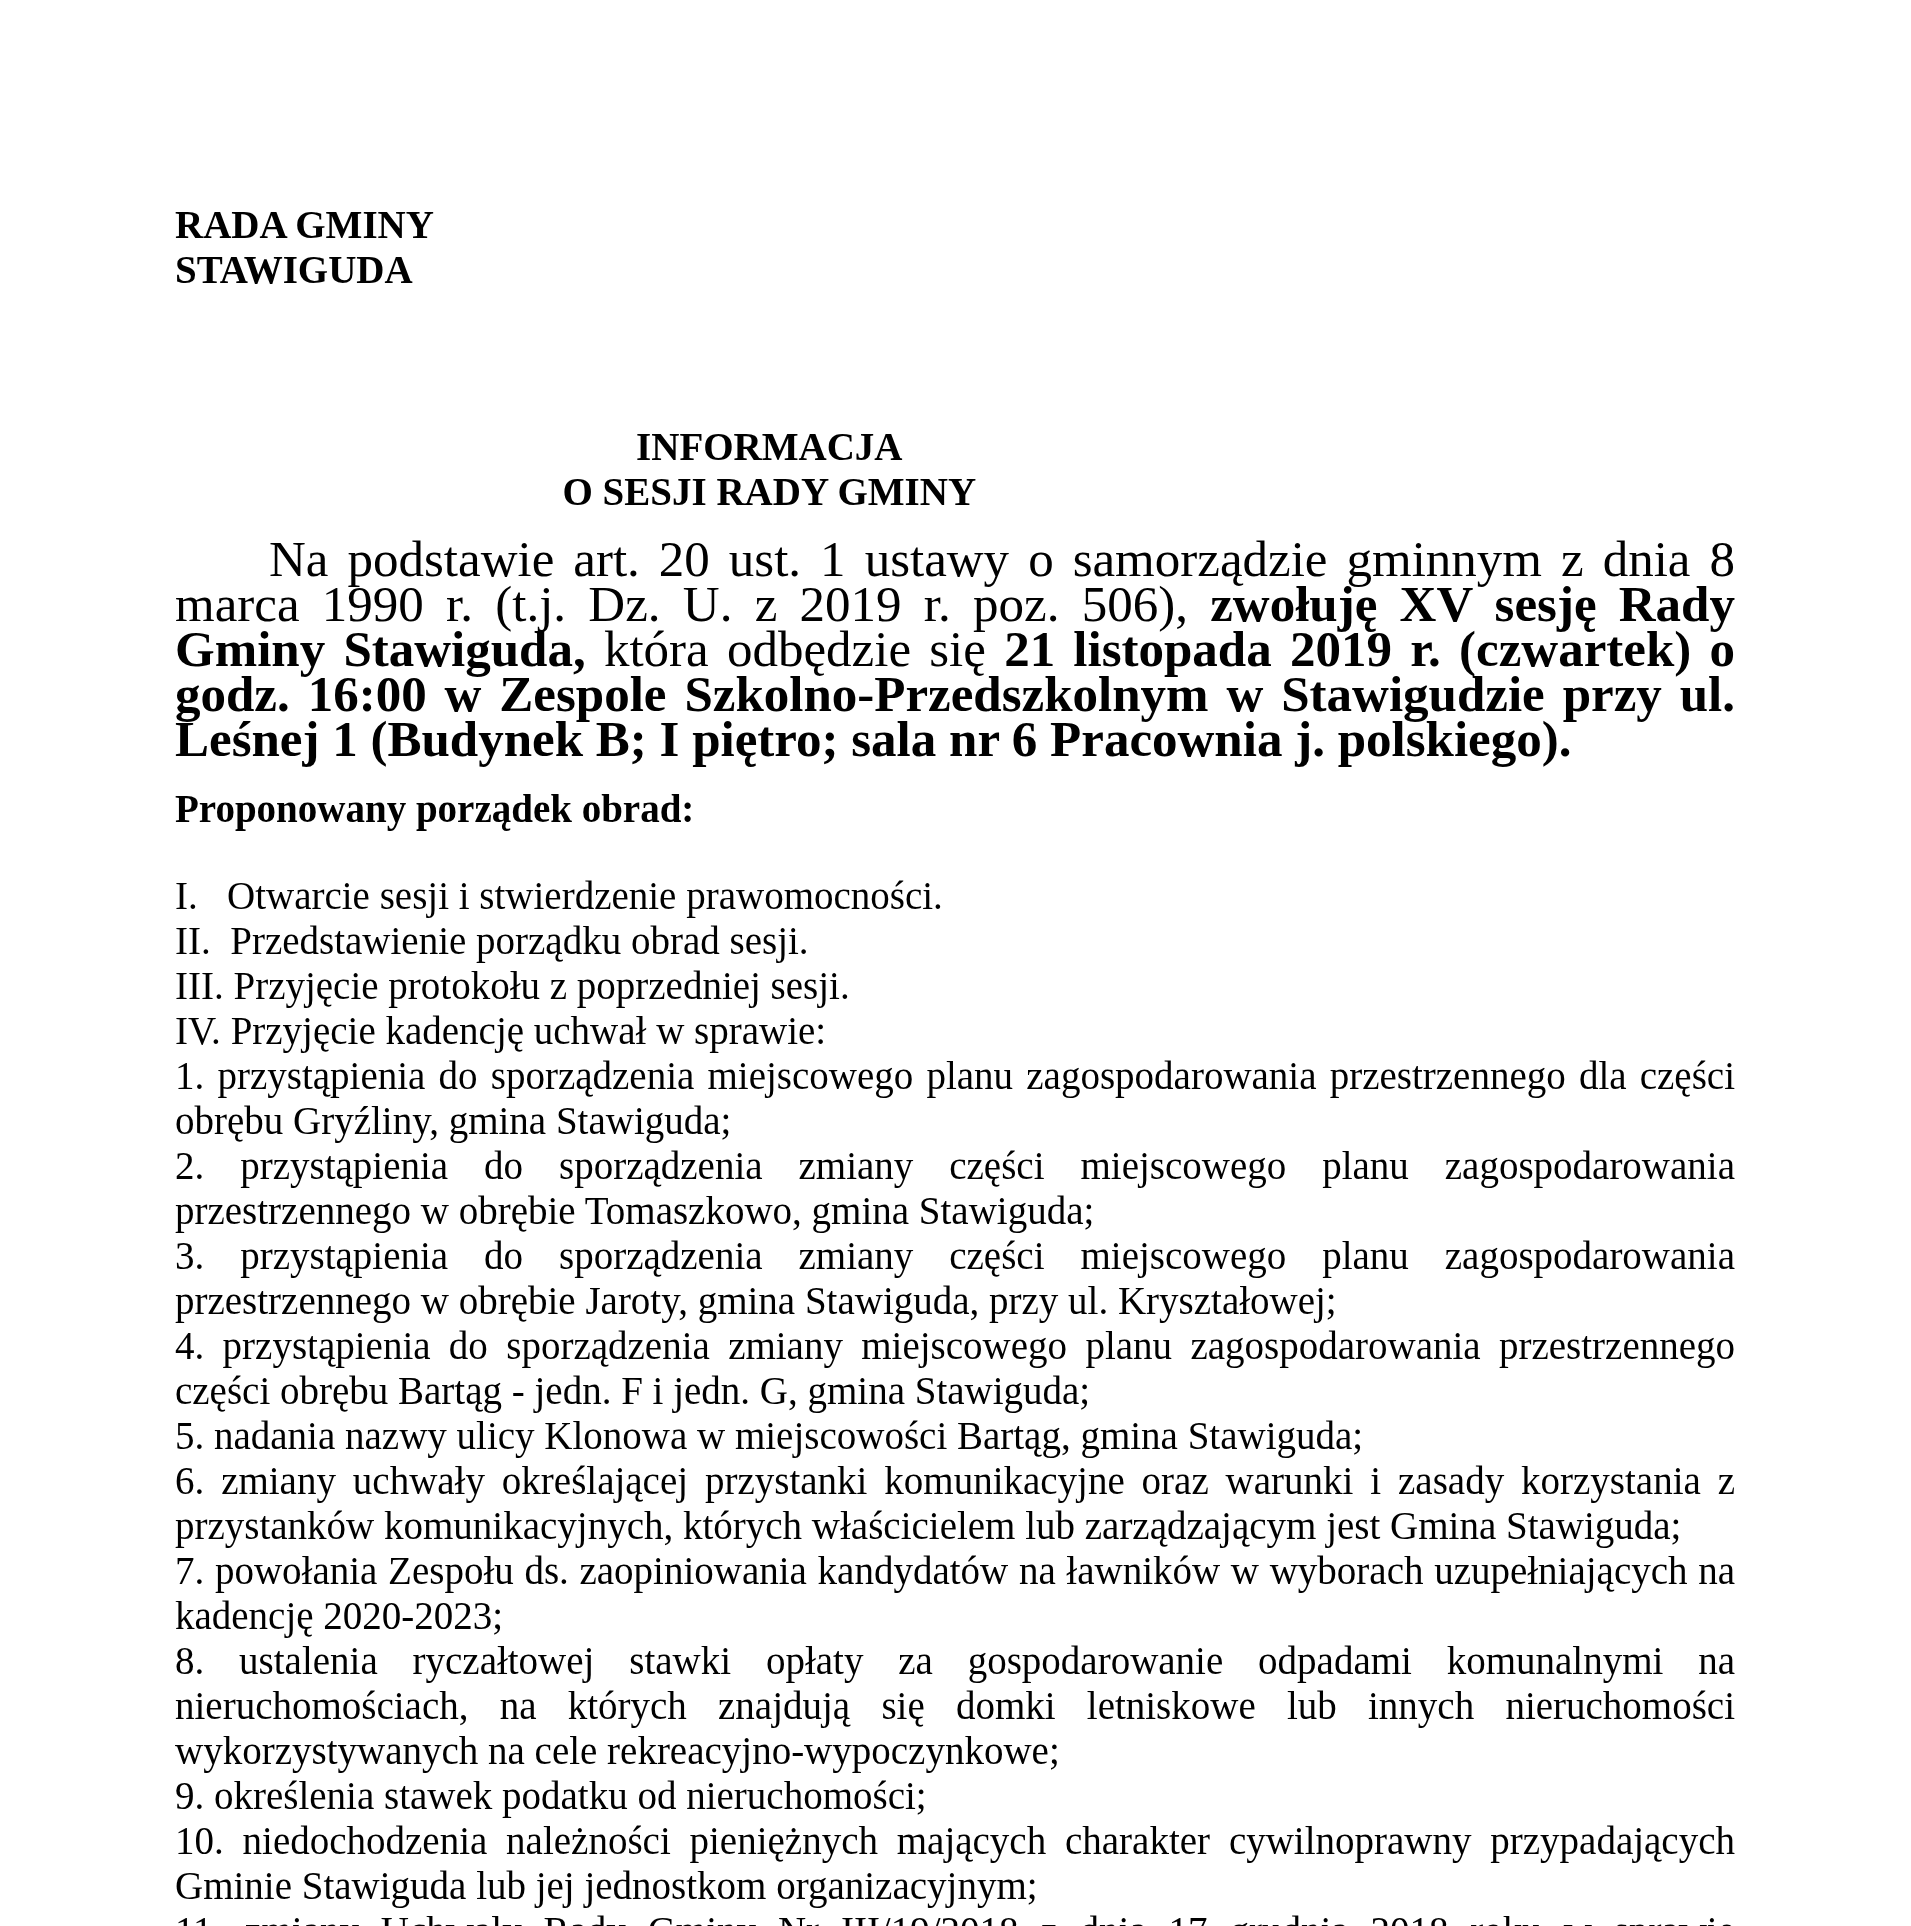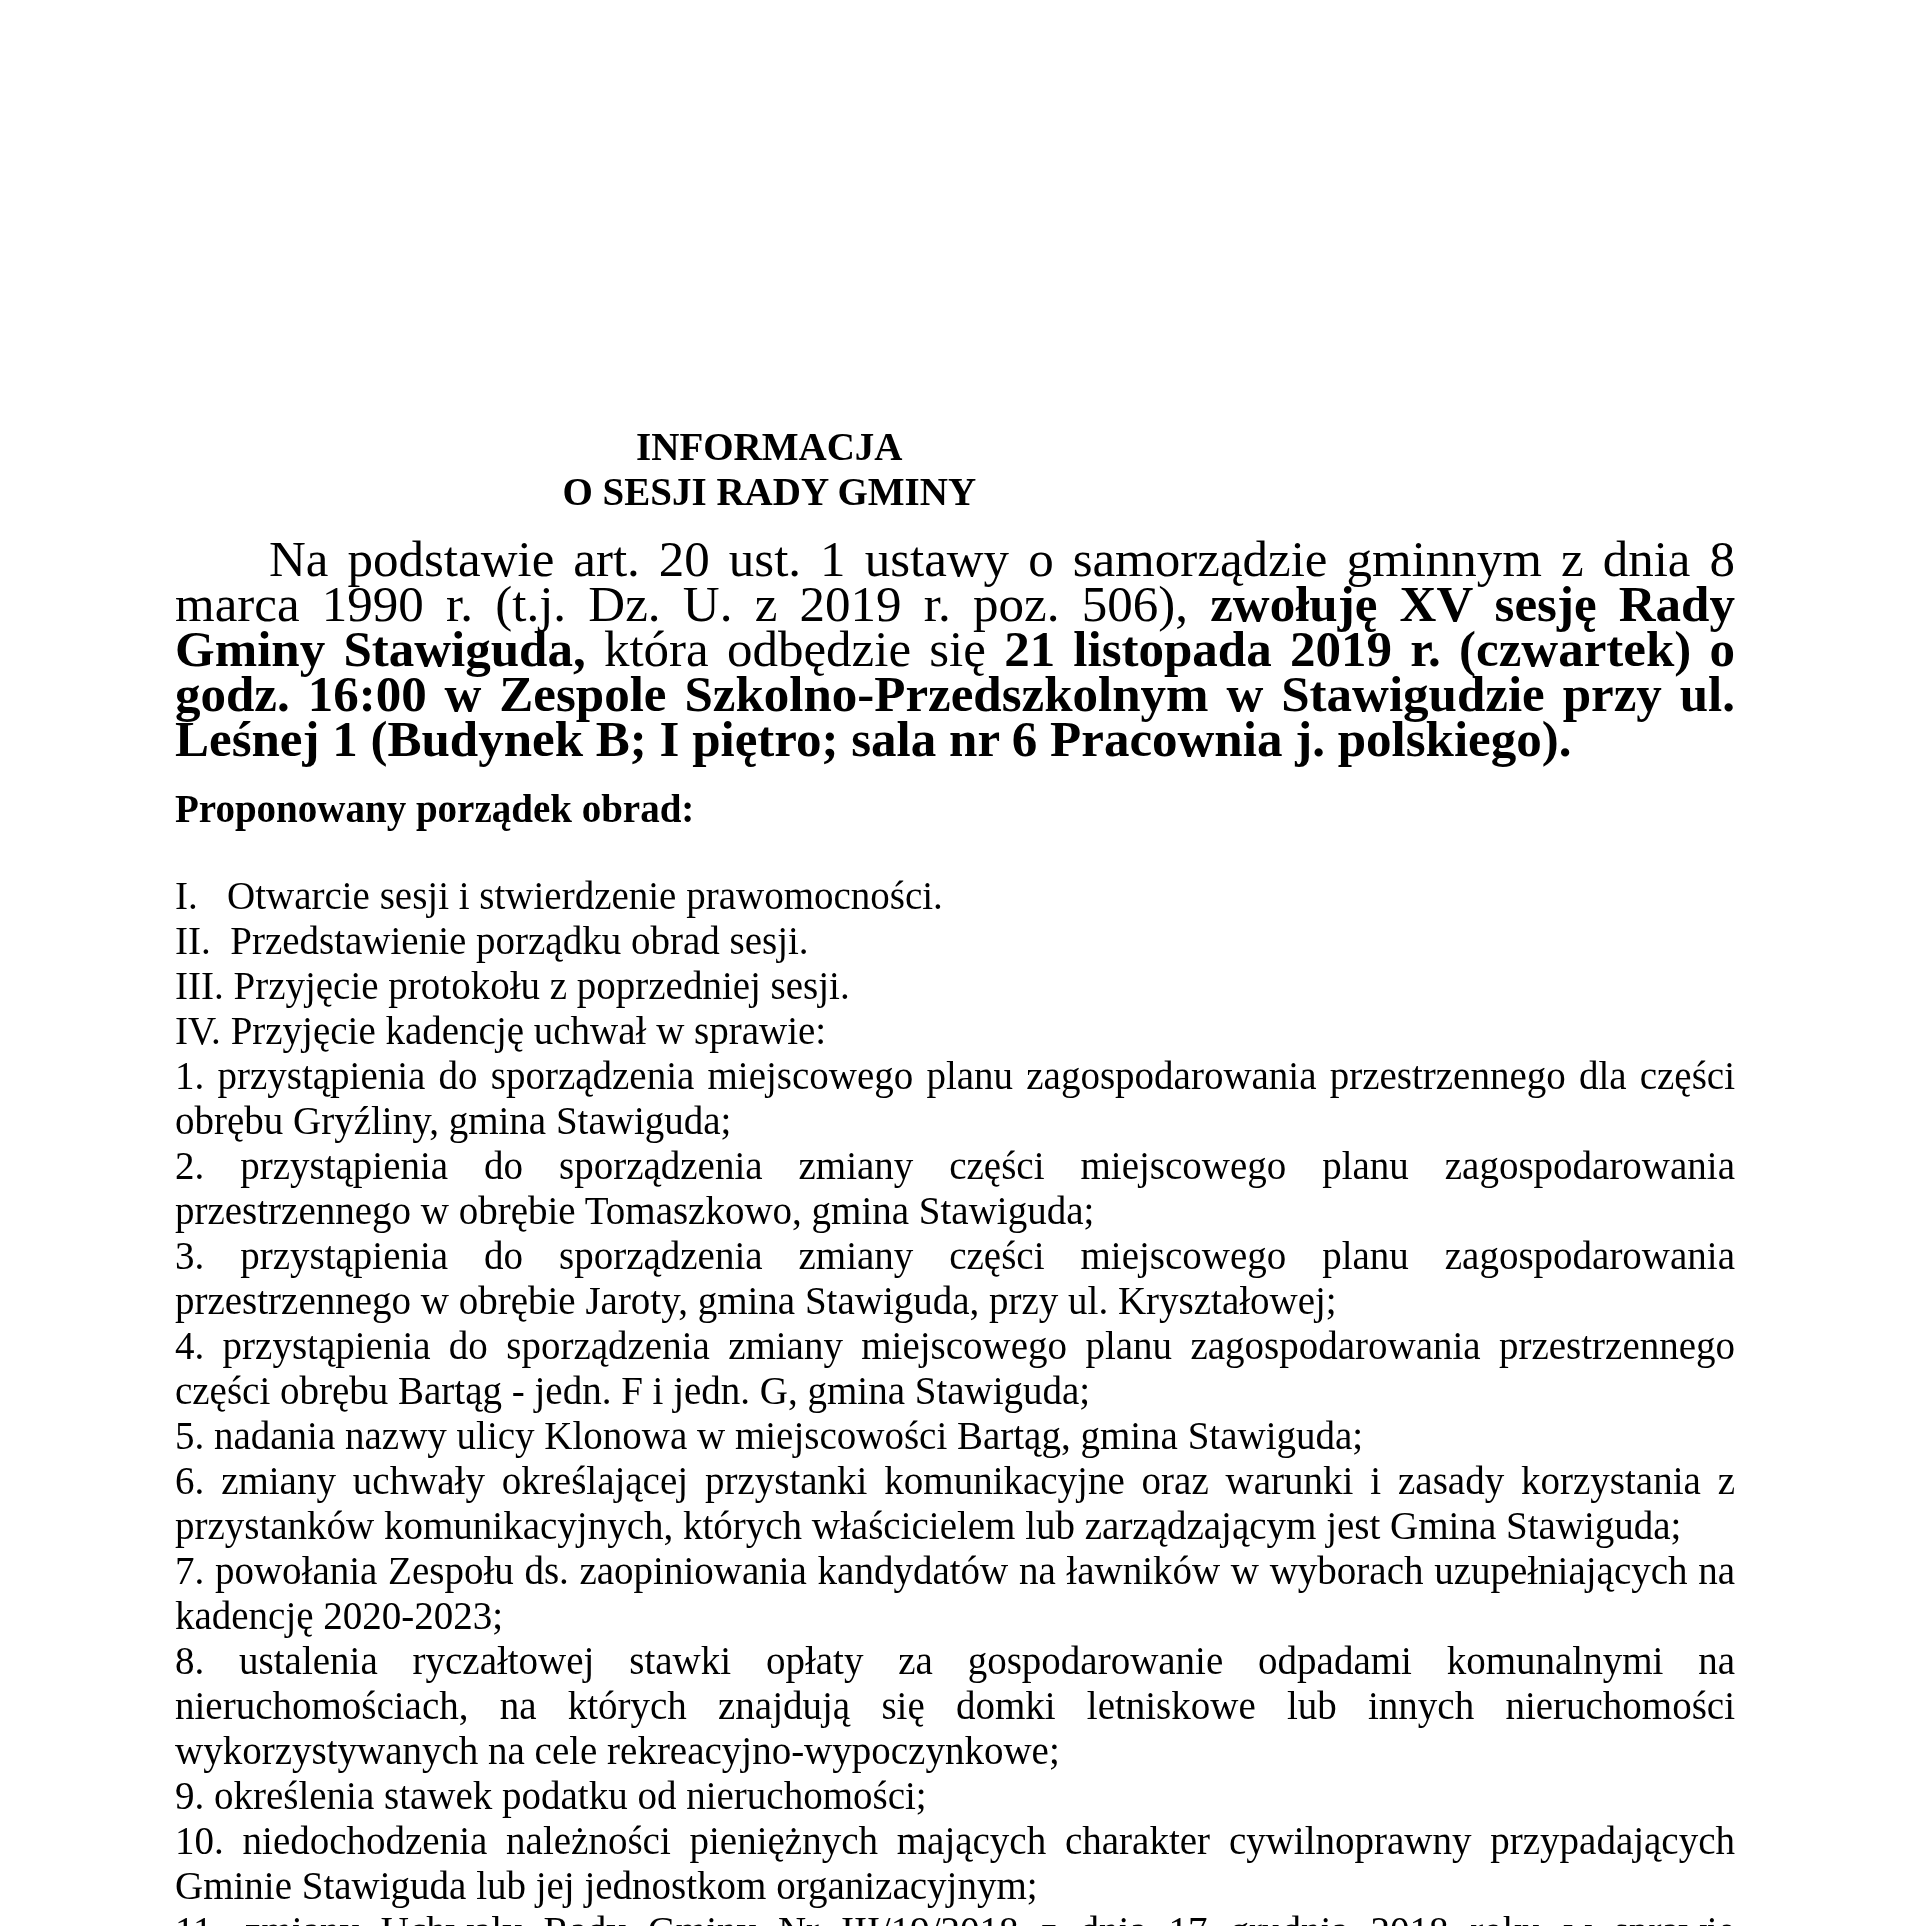--- a/index.html
+++ b/index.html
@@ -77,20 +77,24 @@
       text-align: justify;
       text-align-last: left;
       margin: 0;
     }
   </style>
 </head>
 <body>
 
 <div class="page">
 
+  <div class="header-block">
+    <div>RADA GMINY</div>
+    <div>STAWIGUDA</div>
+  </div>
 
   <div class="title-block">
     <span class="line1">INFORMACJA</span>
     <span class="line2">O SESJI RADY GMINY</span>
   </div>
 
   <div class="intro">
     <p><span>Na podstawie art. 20 ust. 1 ustawy o samorządzie gminnym z dnia 8 marca 1990 r. (t.j. Dz. U. z 2019 r. poz. 506), </span><b>zwołuję XV sesję Rady Gminy Stawiguda,</b><span> która odbędzie się </span><b>21 listopada 2019 r. (czwartek) o godz. 16:00 w Zespole Szkolno-Przedszkolnym w Stawigudzie przy ul. Leśnej 1 (Budynek  B; I piętro; sala nr 6 Pracownia j. polskiego).</b></p>
   </div>
 

